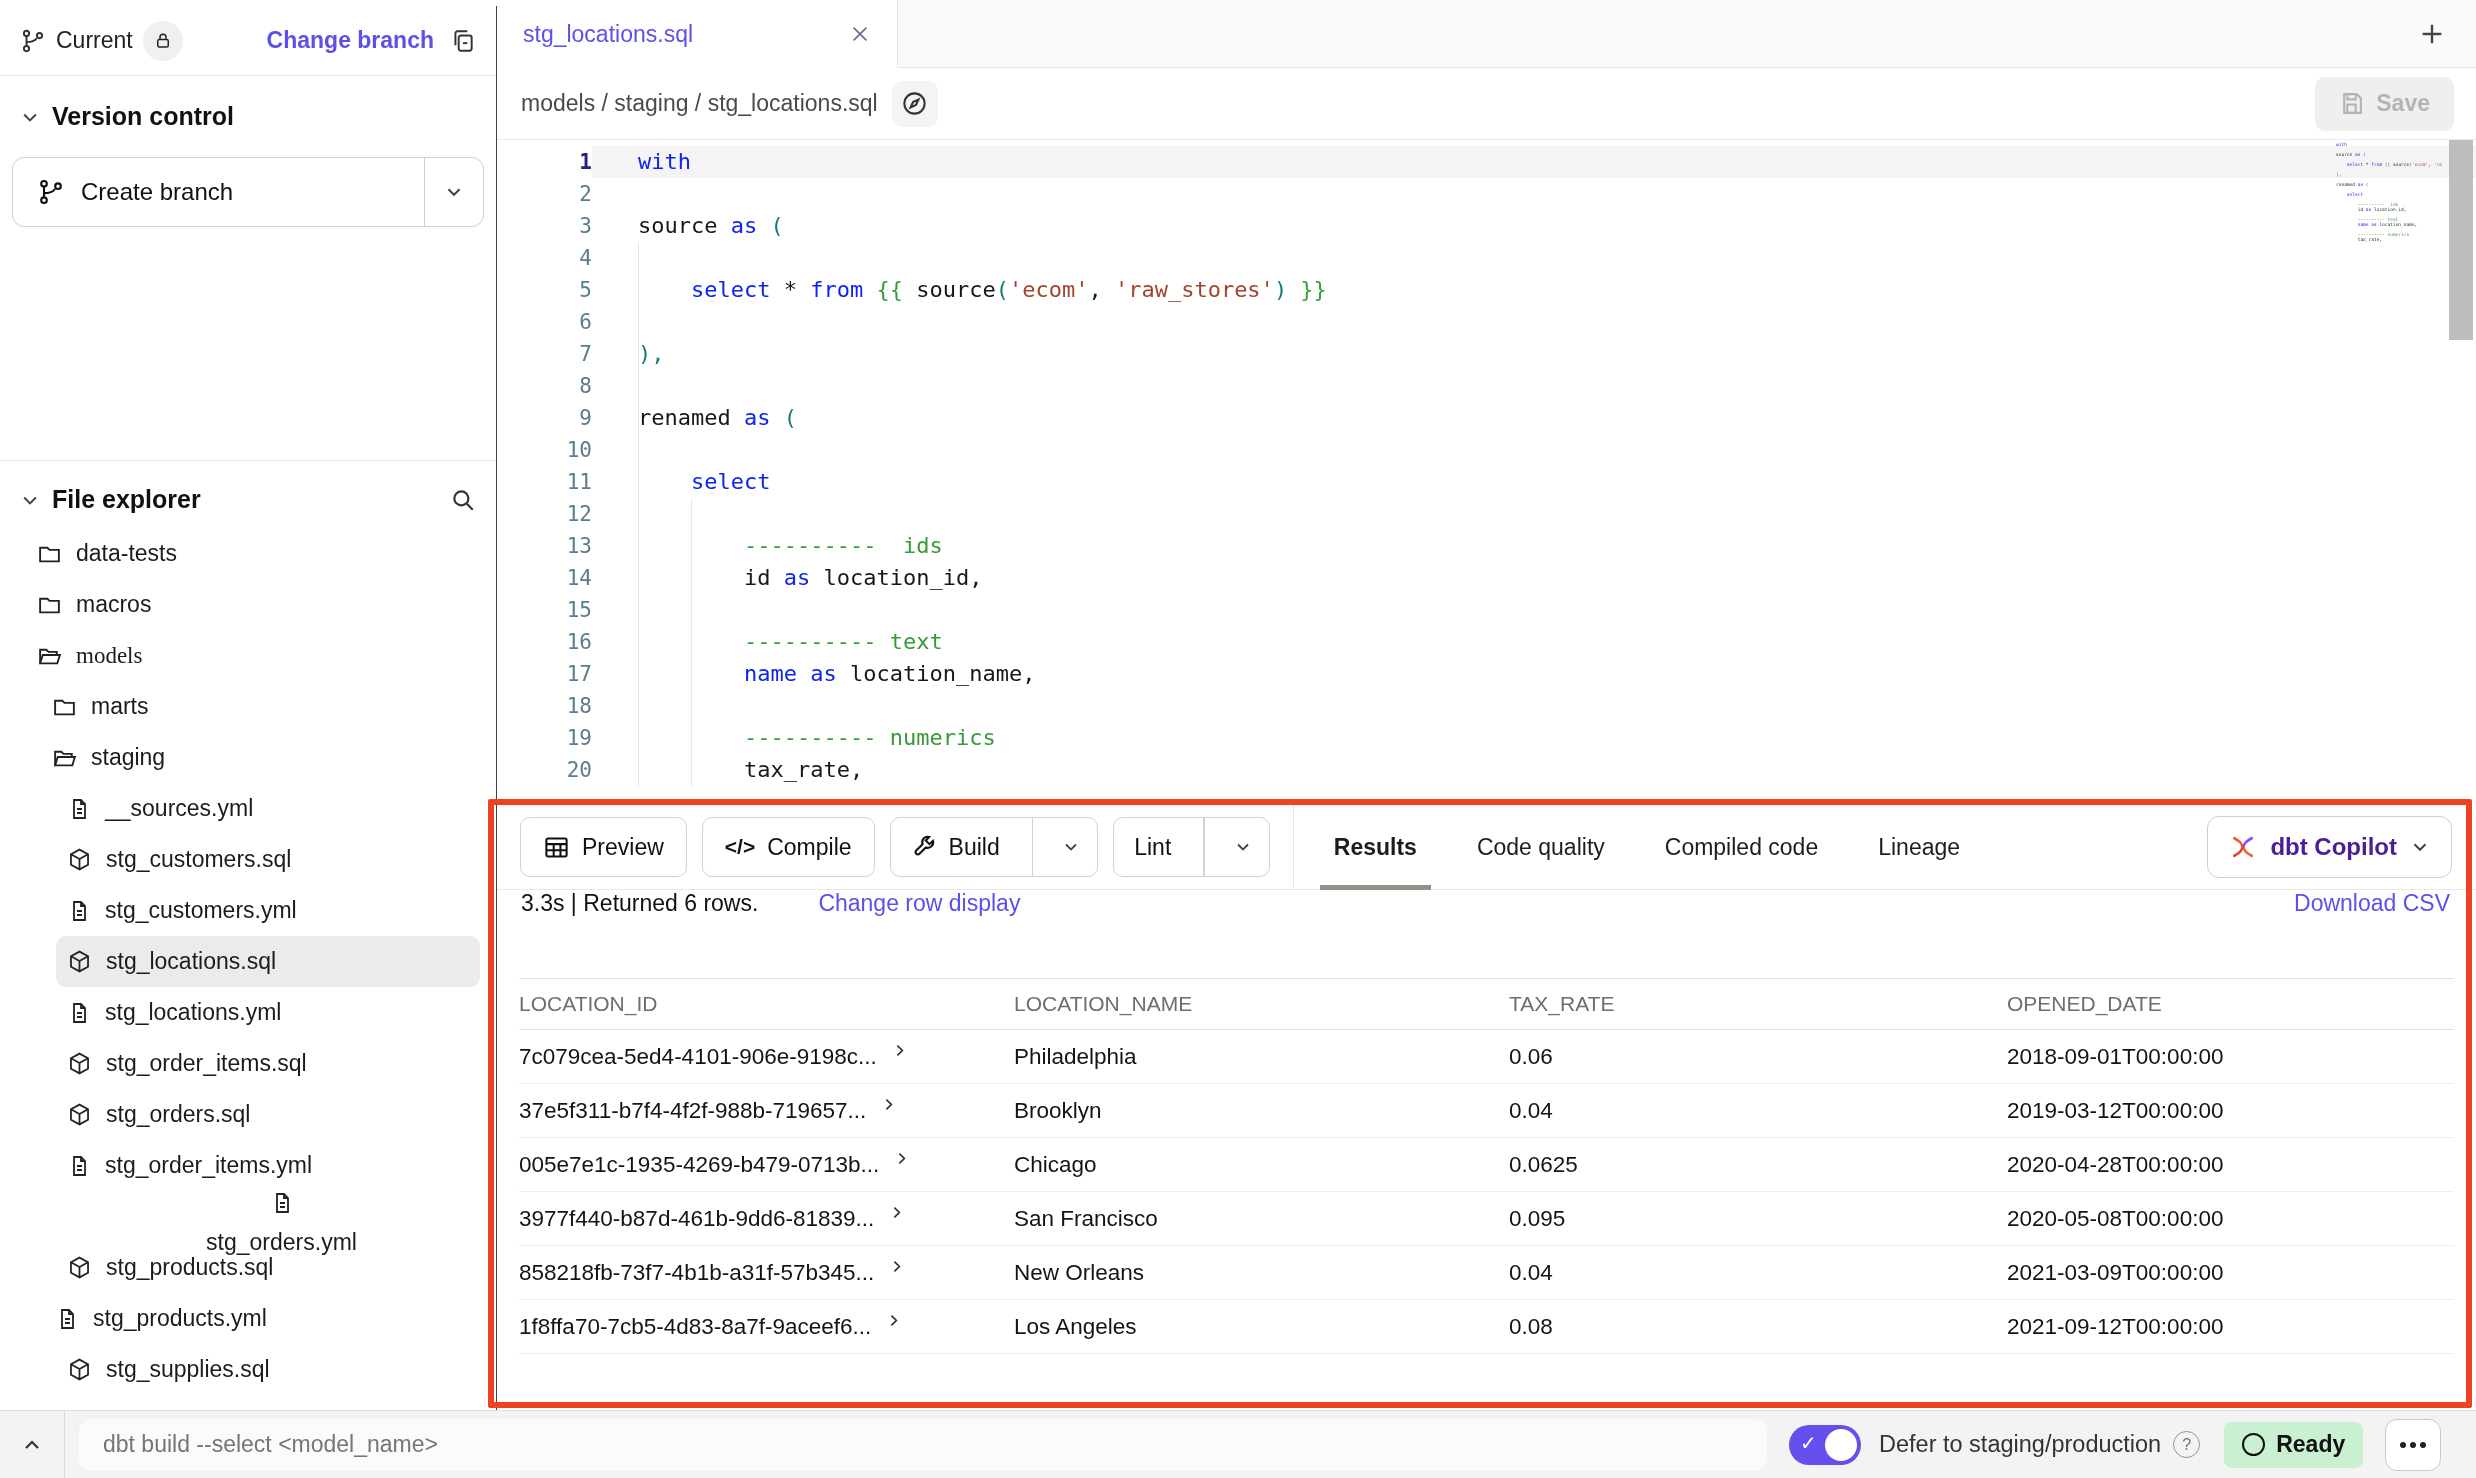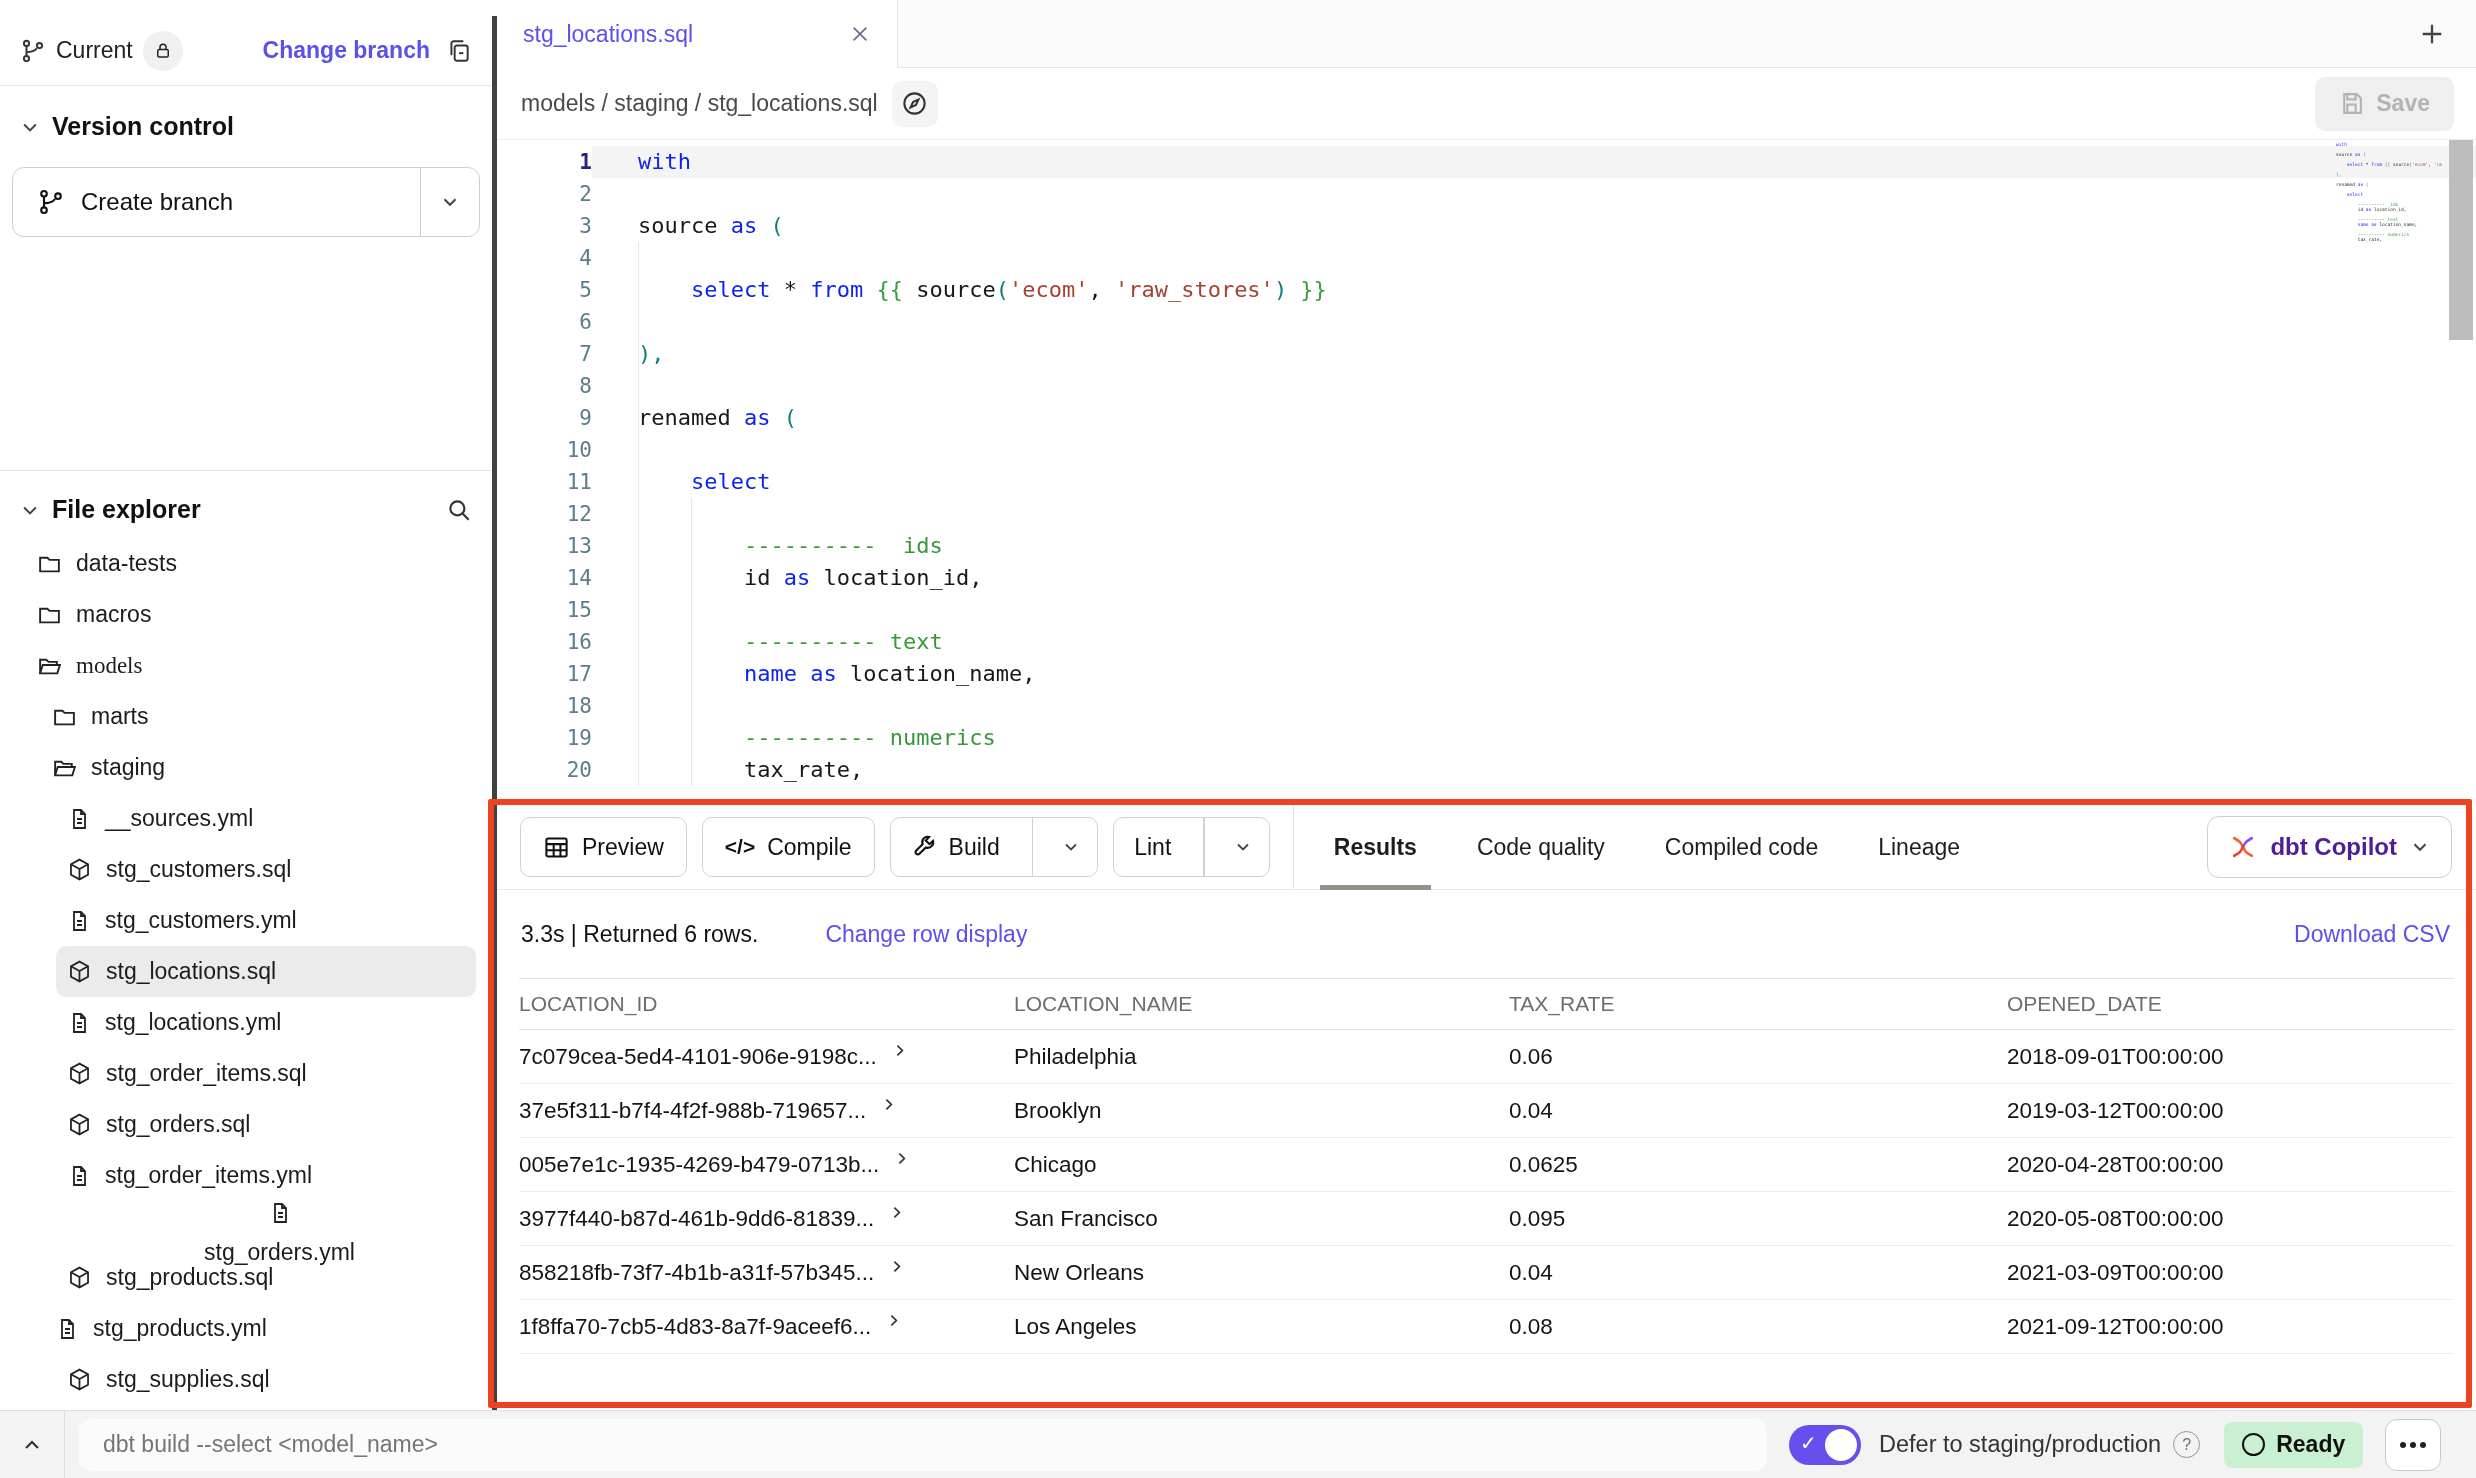--- a/index.html
+++ b/index.html
@@ -1,22 +1,22 @@
 <!DOCTYPE html>
 <html><head>
 <meta charset="utf-8">
 <style>
   * { margin:0; padding:0; box-sizing:border-box; }
   html,body { width:2476px; height:1478px; overflow:hidden; background:#fff;
     font-family:"Liberation Sans", sans-serif; color:#1a1a1a; }
   .app { position:relative; width:2476px; height:1478px; }
 
   
-  .sidebar { position:absolute; left:0; top:16px; width:497px; bottom:68px;
-    background:#fff; border-right:5px solid #404040; overflow:hidden; }
+  .sidebar { position:absolute; left:0; top:6px; width:497px; bottom:68px;
+    background:#fff; border-right:1px solid #404040; overflow:hidden; }
   .sc-top { height:70px; display:flex; align-items:center; padding:0 20px;
     border-bottom:1px solid #e9e9e9; }
   .sc-top .cur { font-size:23px; color:#222; margin-left:10px; }
   .lock-chip { width:40px; height:40px; border-radius:50%; background:#f0f0f0;
     display:flex; align-items:center; justify-content:center; margin-left:10px; }
   .chg { margin-left:auto; font-size:23px; font-weight:600; color:var(--accent); cursor:pointer; }
   .copy-ic { margin-left:16px; display:flex; }
   .sec-head { display:flex; align-items:center; gap:12px; padding:26px 20px 8px; }
   .sec-head .t { font-size:25px; font-weight:700; color:#111; }
   .create-branch { margin:18px 12px 0; height:70px; border:1.5px solid #cfcfcf;
@@ -90,21 +90,21 @@
   .ptabs { display:flex; height:85px; }
   .ptab { padding:0 30px; font-size:23px; color:#1d1d1d; display:flex; align-items:center;
     position:relative; cursor:pointer; }
   .ptab.active { font-weight:600; }
   .ptab.active::after { content:""; position:absolute; left:16px; right:16px; bottom:0;
     height:5px; background:#94908a; }
   .copilot { margin-left:auto; margin-right:24px; height:62px; border:1.5px solid #cfcfcf;
     border-radius:12px; background:#fff; display:flex; align-items:center; gap:12px;
     padding:0 20px; font-size:24px; font-weight:600; color:#4c1d95; cursor:pointer;
     font-family:"Liberation Sans", sans-serif; }
-  .pinfo { height:88px; display:flex; align-items:center; padding:0 24px; font-size:23px;gap:7px; }
+  .pinfo { height:88px; display:flex; align-items:flex-start; padding:0 24px; font-size:23px; }
   .pinfo .summary { color:#111; }
   .plink { color:var(--accent); font-weight:500; cursor:pointer; }
   .rowdisp { margin-left:60px; }
   .dlcsv { margin-left:auto; margin-right:2px; }
   .rtable { margin:0 22px; }
   .thead, .trw { display:grid; grid-template-columns:495px 495px 498px 1fr; align-items:center; }
   .thead { height:52px; border-top:1px solid #e2e2e2; border-bottom:1px solid #e2e2e2;
     color:#6e6e6e; font-size:21px; }
   .trw { height:54px; border-bottom:1px solid #ededed; font-size:22.5px; color:#141414; }
   .idcell { display:flex; align-items:center; gap:14px; }

